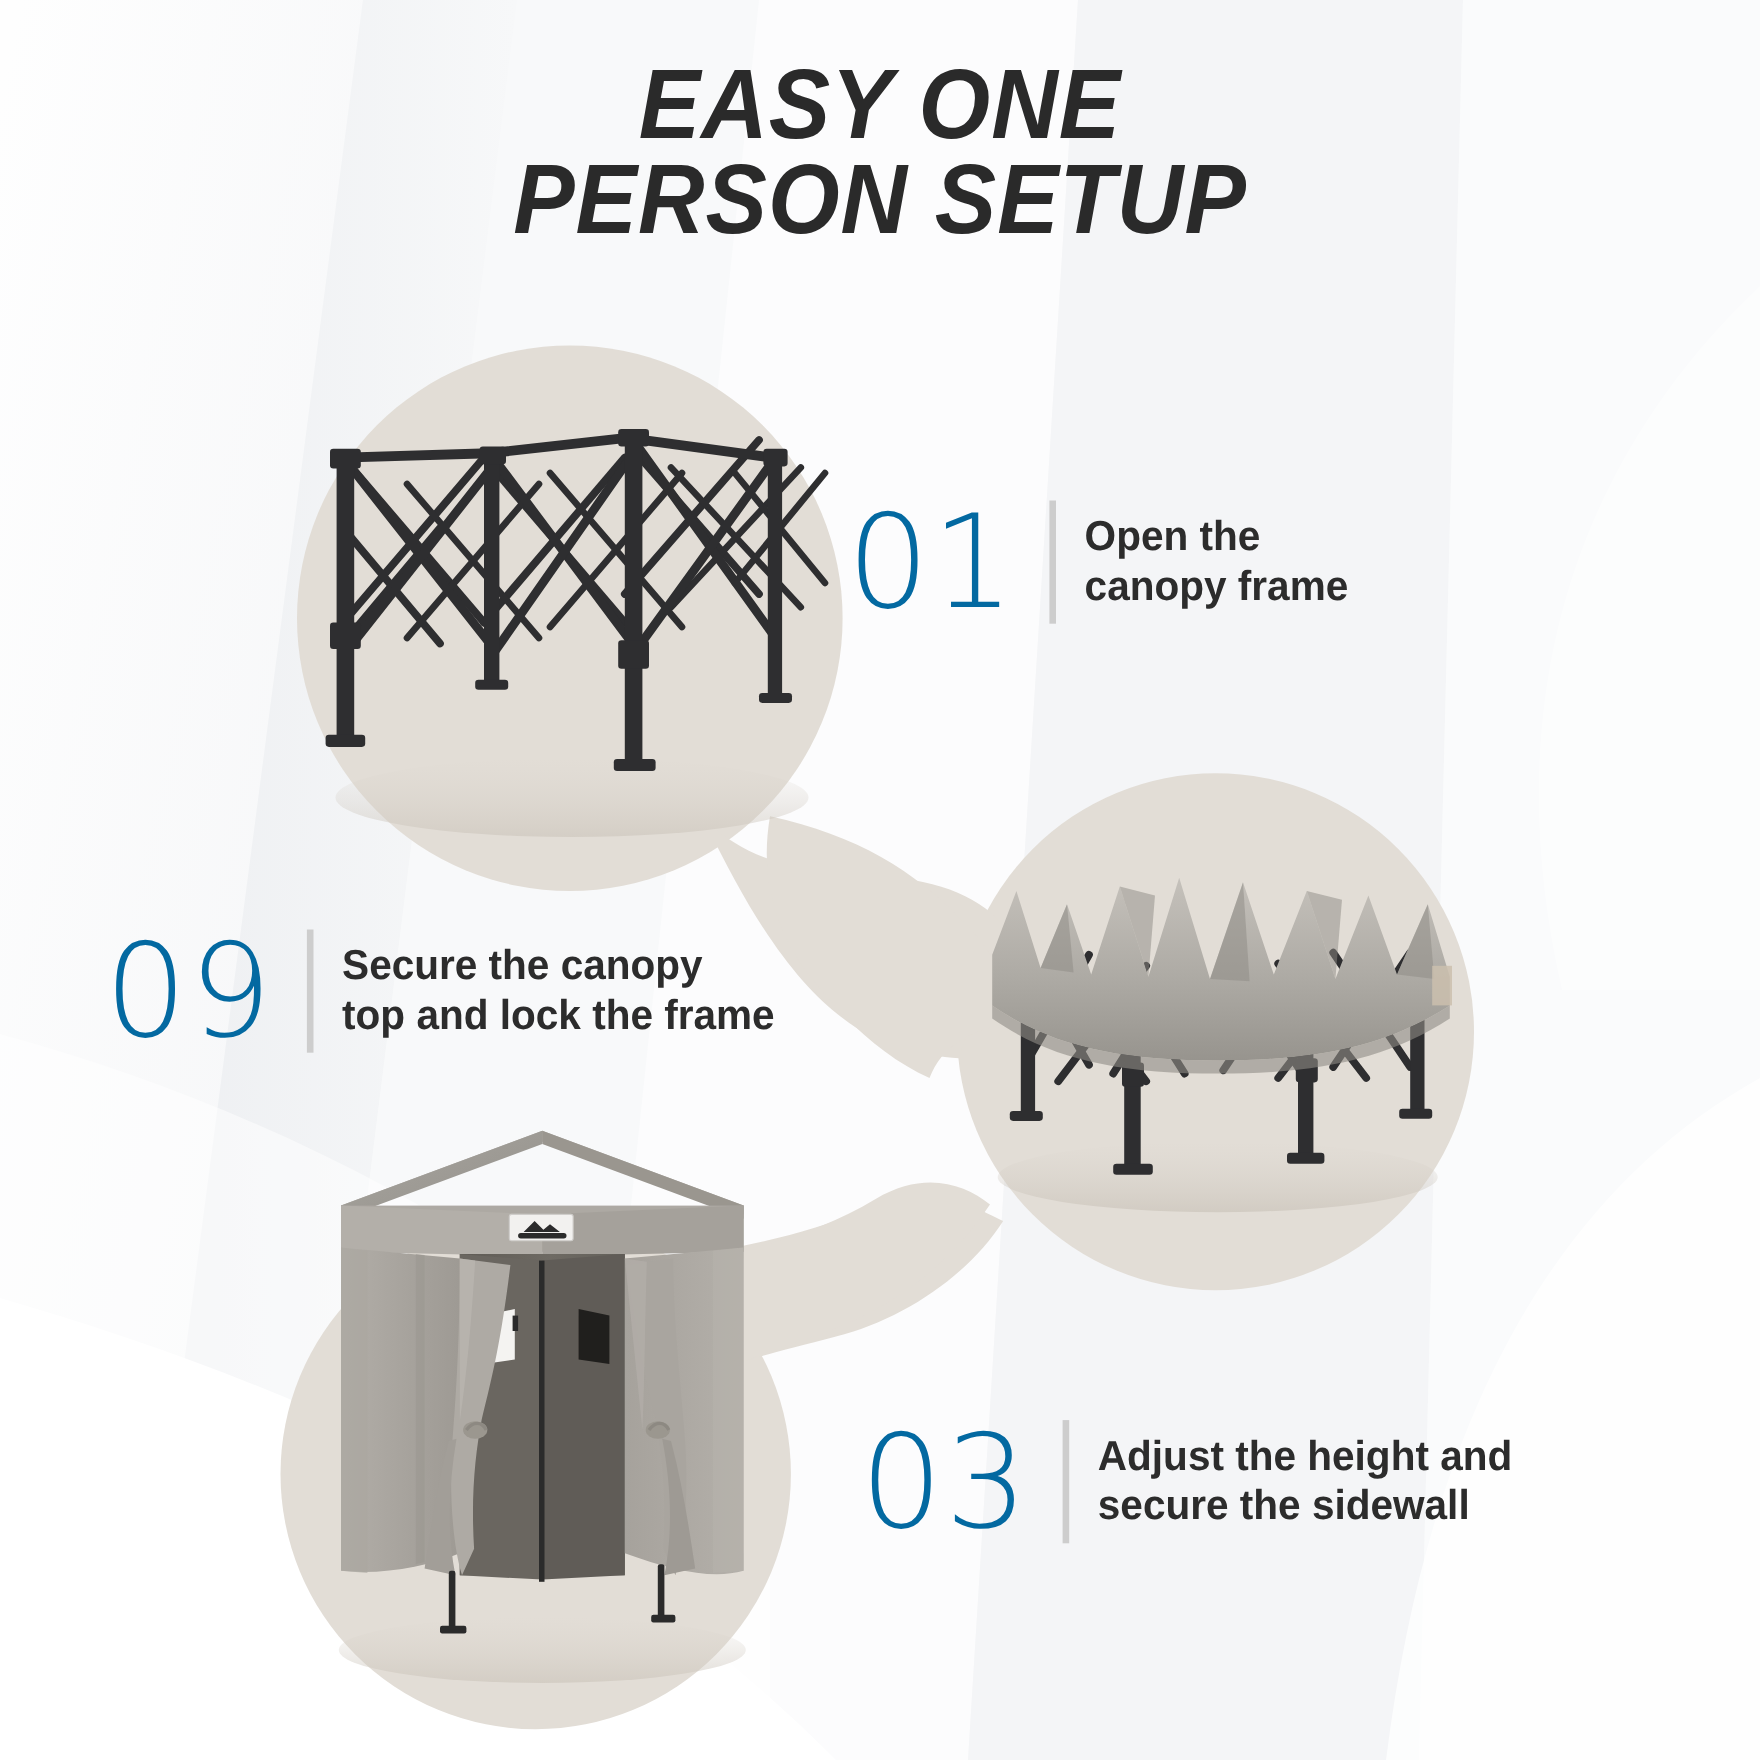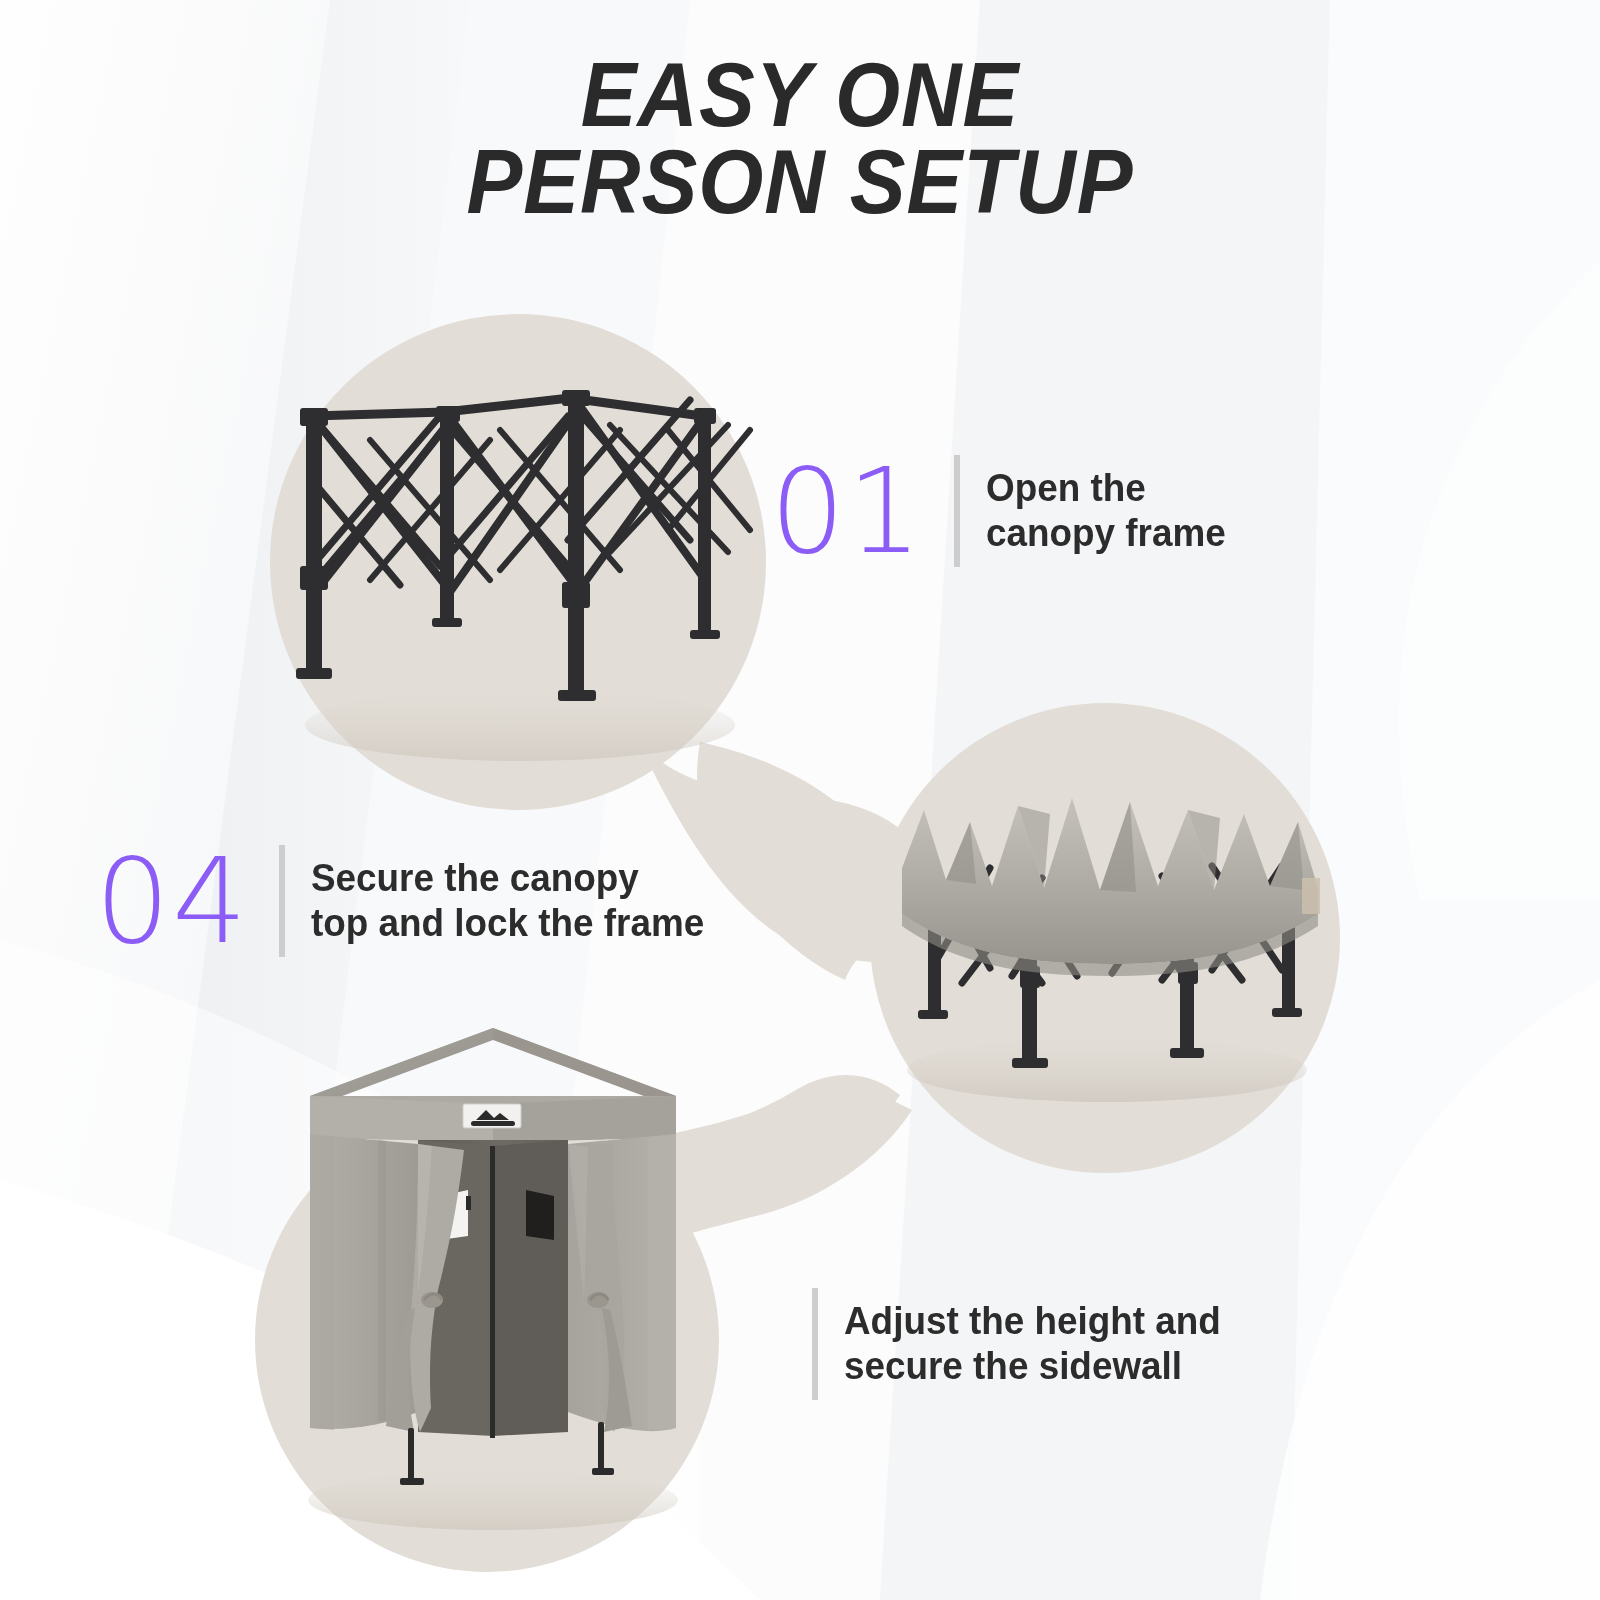--- a/index.html
+++ b/index.html
@@ -33,21 +33,21 @@
     letter-spacing:1px;
     transform:scaleX(0.93);
     font-family:"Liberation Sans","DejaVu Sans",sans-serif;
   }
 
   
   .step { position:absolute; display:flex; align-items:center; z-index:6; }
   .step .num {
     font-size:118px;
     line-height:1;
-    color:#8b5cf6;
+    color:#0369a1;
     font-weight:300;
     letter-spacing:2px;
     font-family:"DejaVu Sans","Liberation Sans",sans-serif;
     white-space:nowrap;
   }
   .step .rule {
     width:6px;
     height:112px;
     background:#cdcdcd;
     margin:0 26px 0 30px;
@@ -352,23 +352,24 @@
 </div>
 
 <div class="step" id="step1">
   <div class="num">01</div>
   <div class="rule"></div>
   <div class="txt">Open the
 canopy frame</div>
 </div>
 
 <div class="step" id="step2">
-  <div class="num">04</div>
+  <div class="num">09</div>
   <div class="rule"></div>
   <div class="txt">Secure the canopy
 top and lock the frame</div>
 </div>
 
 <div class="step" id="step3">
+  <div class="num">03</div>
   <div class="rule"></div>
   <div class="txt">Adjust the height and
 secure the sidewall</div>
 </div>
 
 </body></html>

